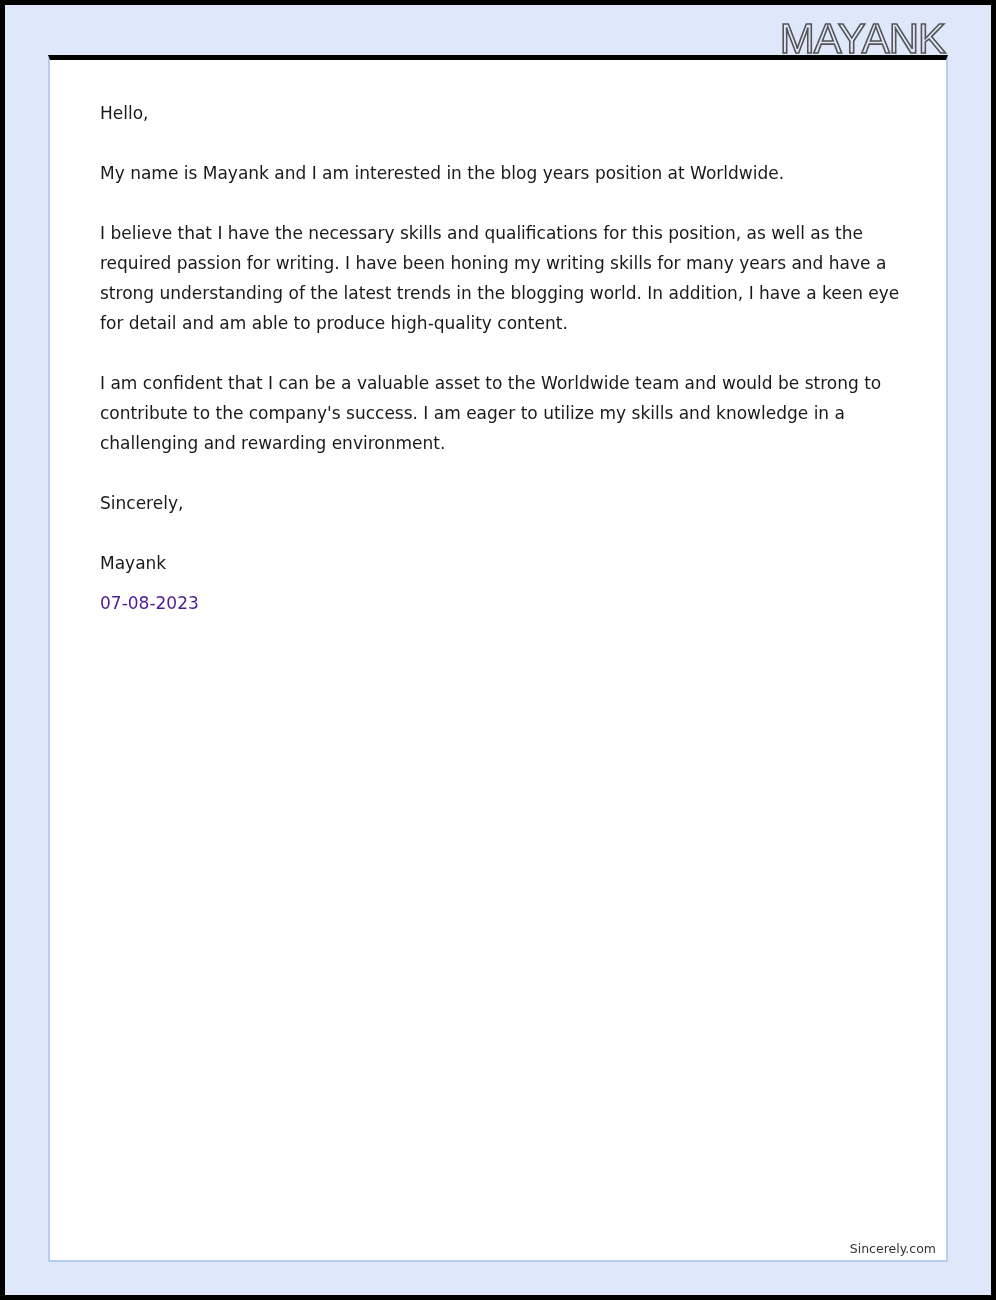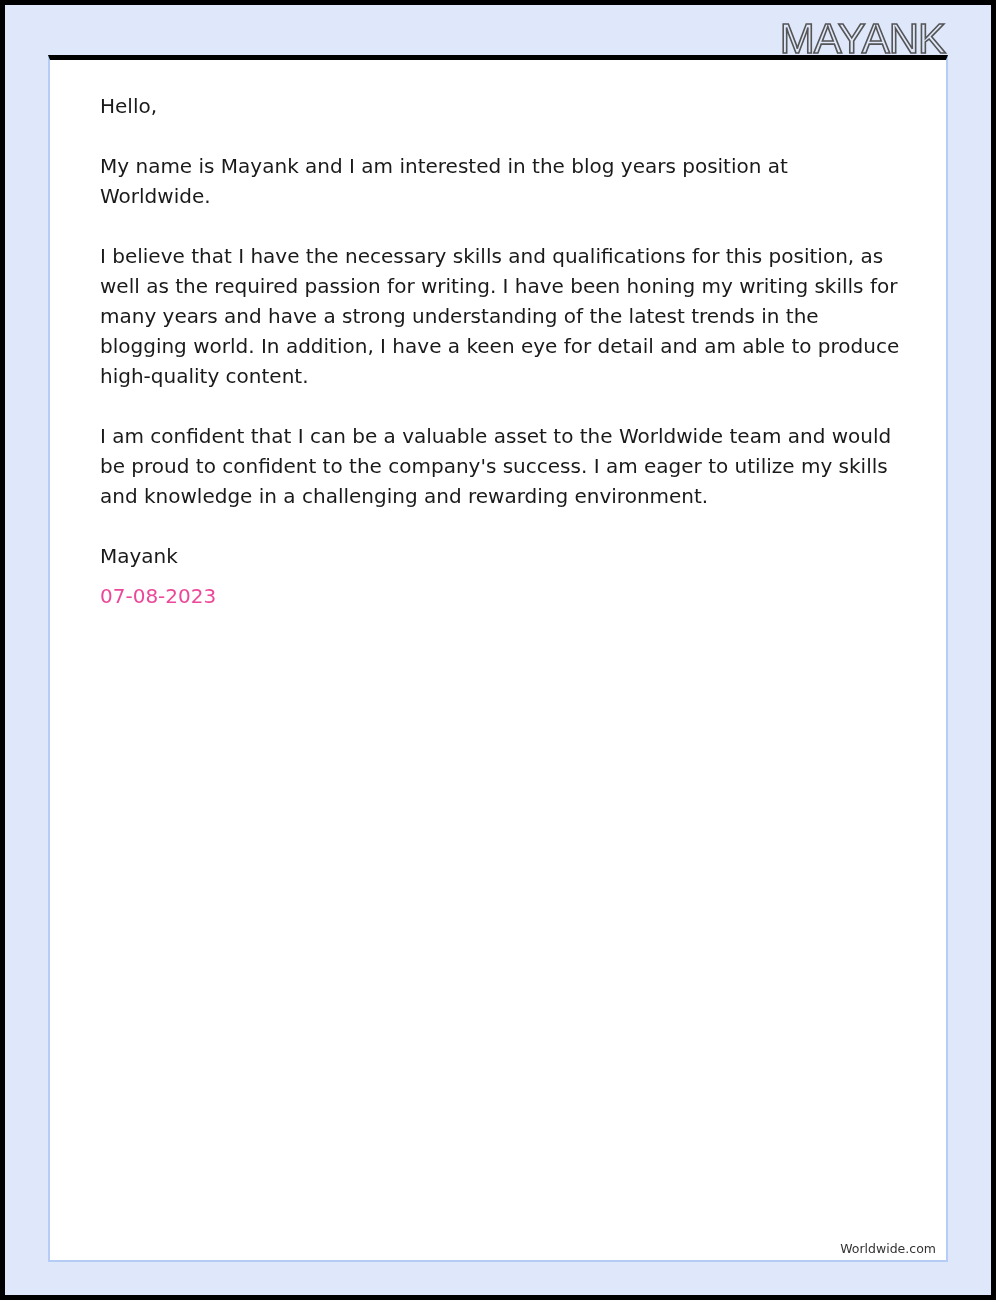--- a/index.html
+++ b/index.html
@@ -30,44 +30,45 @@
       width: 900px; height: 1207px;
       box-sizing: border-box;
       background: #fff;
       border-top: 5px solid #000;
       border-left: 2px solid #b5cdf5;
       border-right: 2px solid #b5cdf5;
       border-bottom: 2px solid #b5cdf5;
     }
     .content {
       position: absolute;
-      left: 50px; top: 31px;
+      left: 50px; top: 38px;
       width: 800px;
-      font-size: 20px;
+      font-size: 17px;
       line-height: 30px;
       color: #1a1a1a;
     }
     .content p { margin: 0 0 30px 0; }
     .content p.sig { margin-bottom: 10px; }
-    .date { color: #ec4899; margin: 0; }
+    .date { color: #4c1d95; margin: 0; }
     .footer {
       position: absolute;
       right: 10px; bottom: 4px;
       font-size: 12.5px;
       color: #333;
     }
   </style>
 </head>
 <body>
 
 <div class="brand">MAYANK</div>
 
 <div class="page">
   <div class="content">
     <p>Hello,</p>
     <p>My name is Mayank and I am interested in the blog years position at Worldwide.</p>
     <p>I believe that I have the necessary skills and qualifications for this position, as well as the required passion for writing. I have been honing my writing skills for many years and have a strong understanding of the latest trends in the blogging world. In addition, I have a keen eye for detail and am able to produce high-quality content.</p>
-    <p>I am confident that I can be a valuable asset to the Worldwide team and would be proud to confident to the company's success. I am eager to utilize my skills and knowledge in a challenging and rewarding environment.</p>
+    <p>I am confident that I can be a valuable asset to the Worldwide team and would be strong to contribute to the company's success. I am eager to utilize my skills and knowledge in a challenging and rewarding environment.</p>
+    <p>Sincerely,</p>
     <p class="sig">Mayank</p>
     <p class="date">07-08-2023</p>
   </div>
-  <div class="footer">Worldwide.com</div>
+  <div class="footer">Sincerely.com</div>
 </div>
 
 </body></html>

